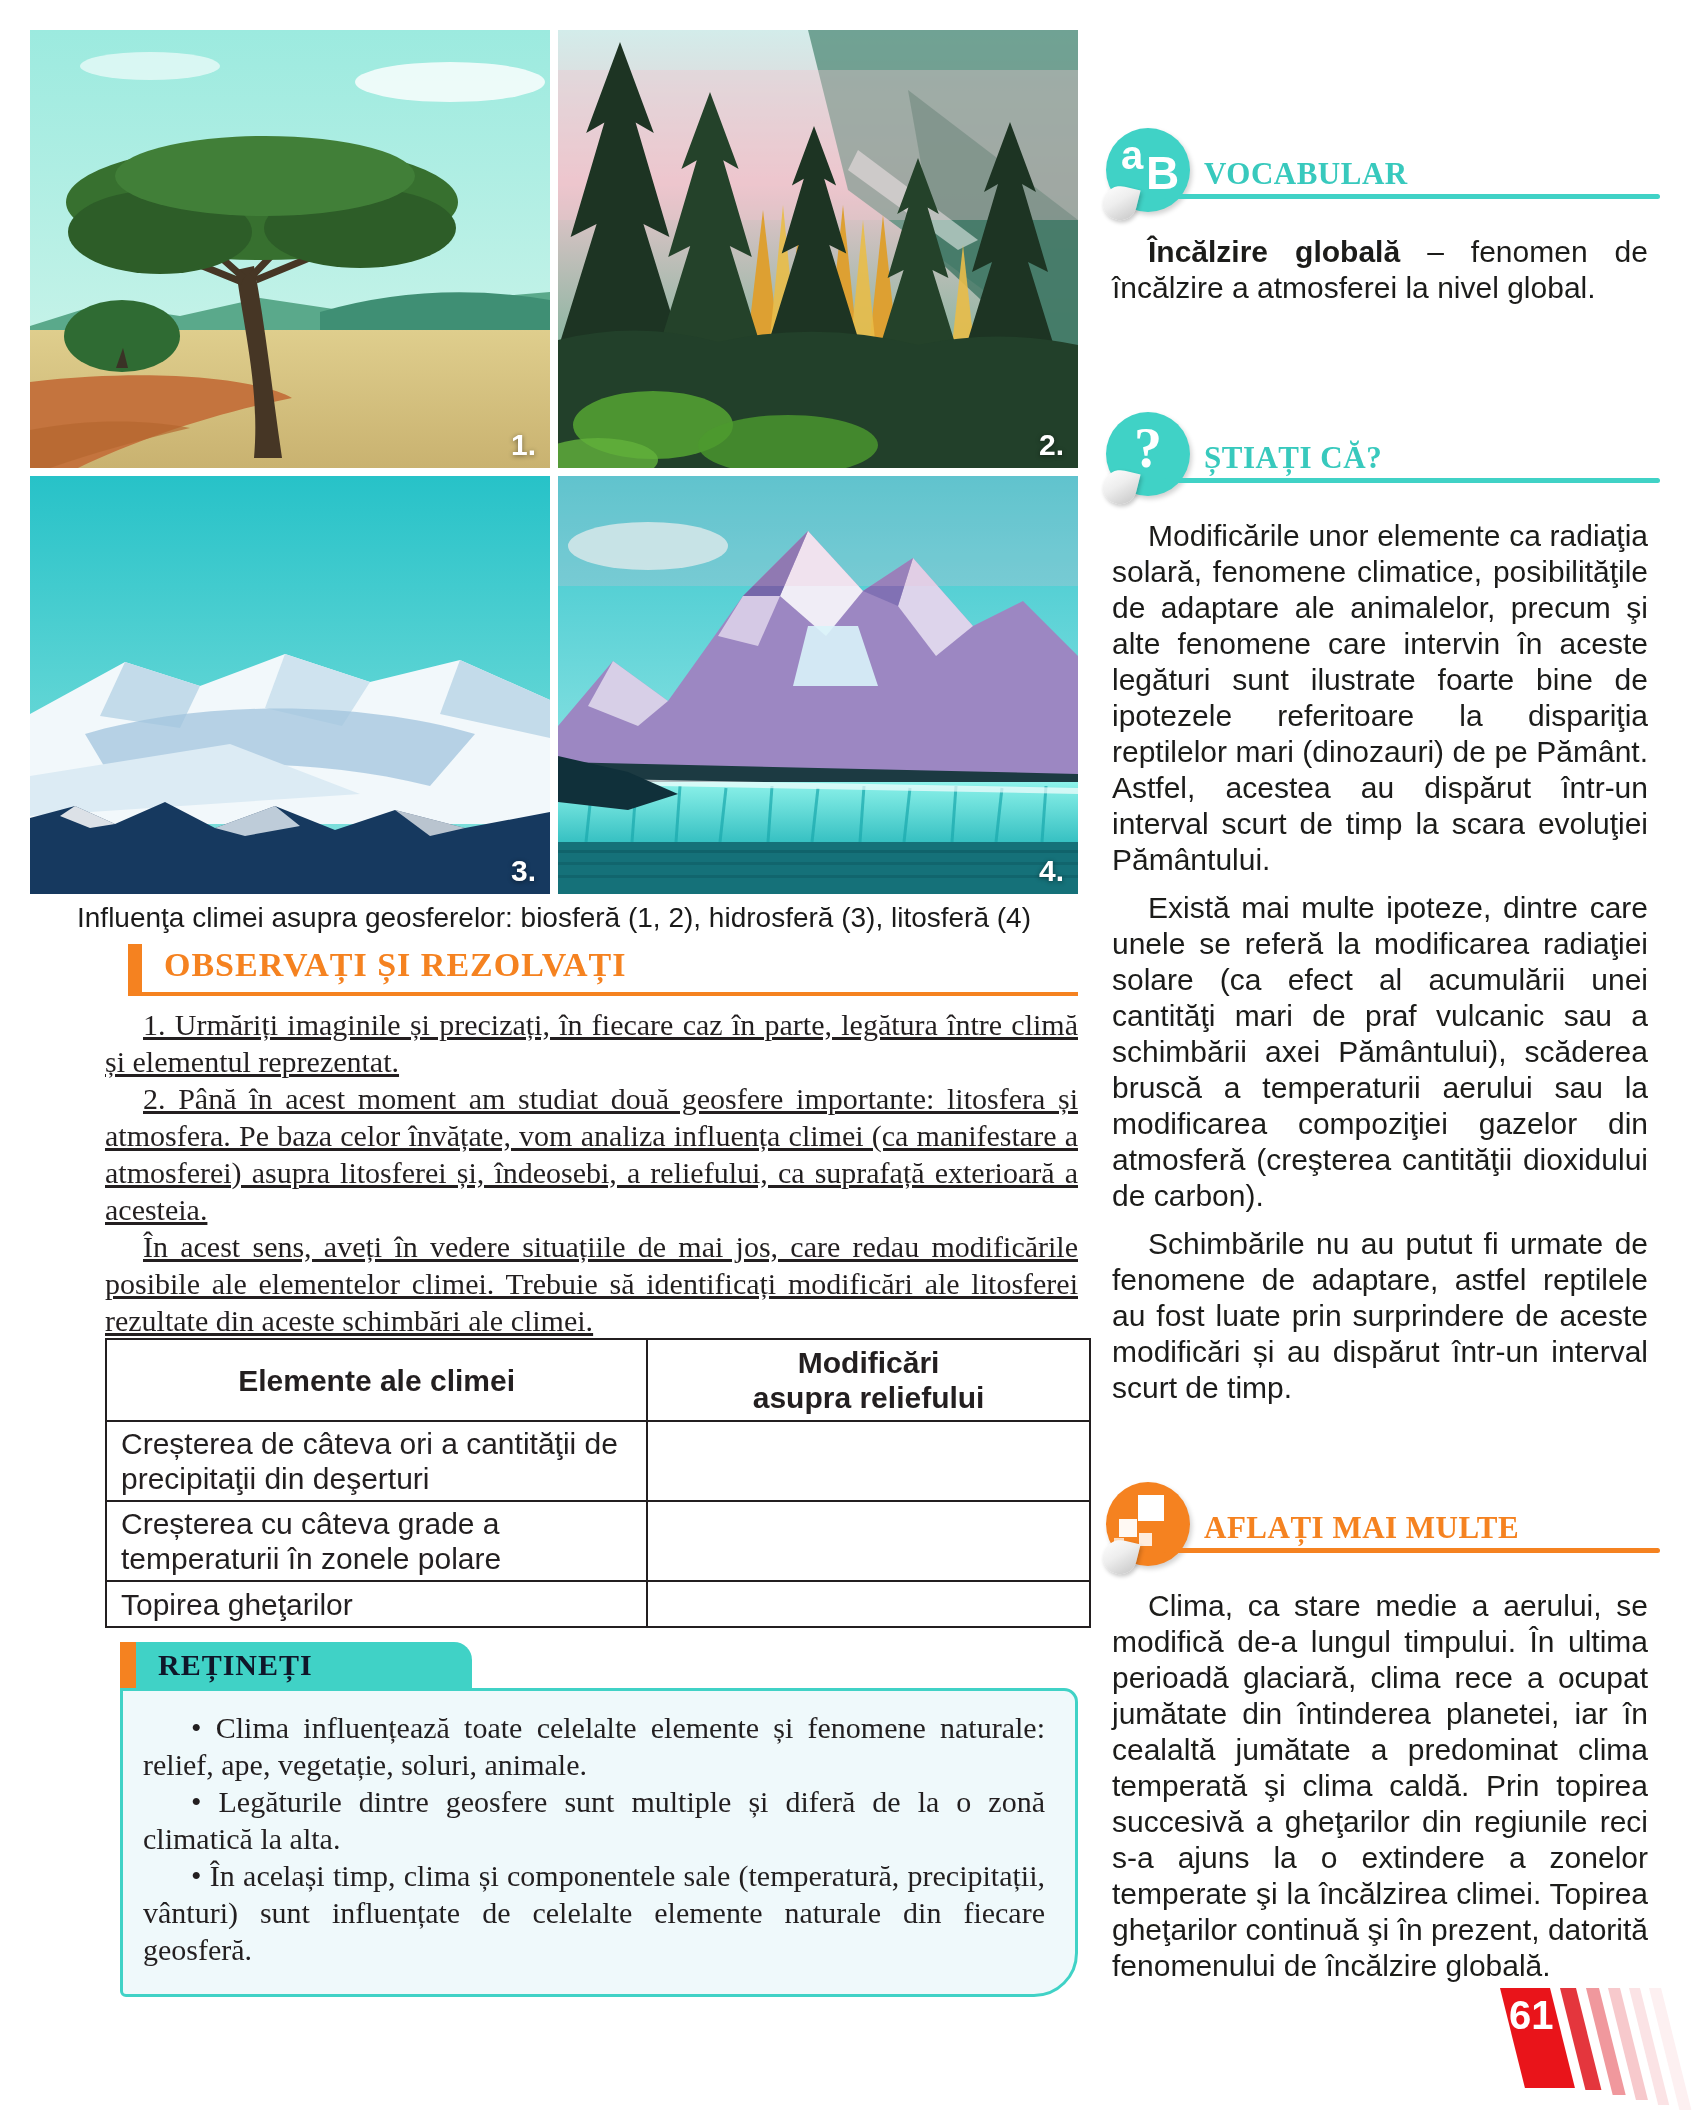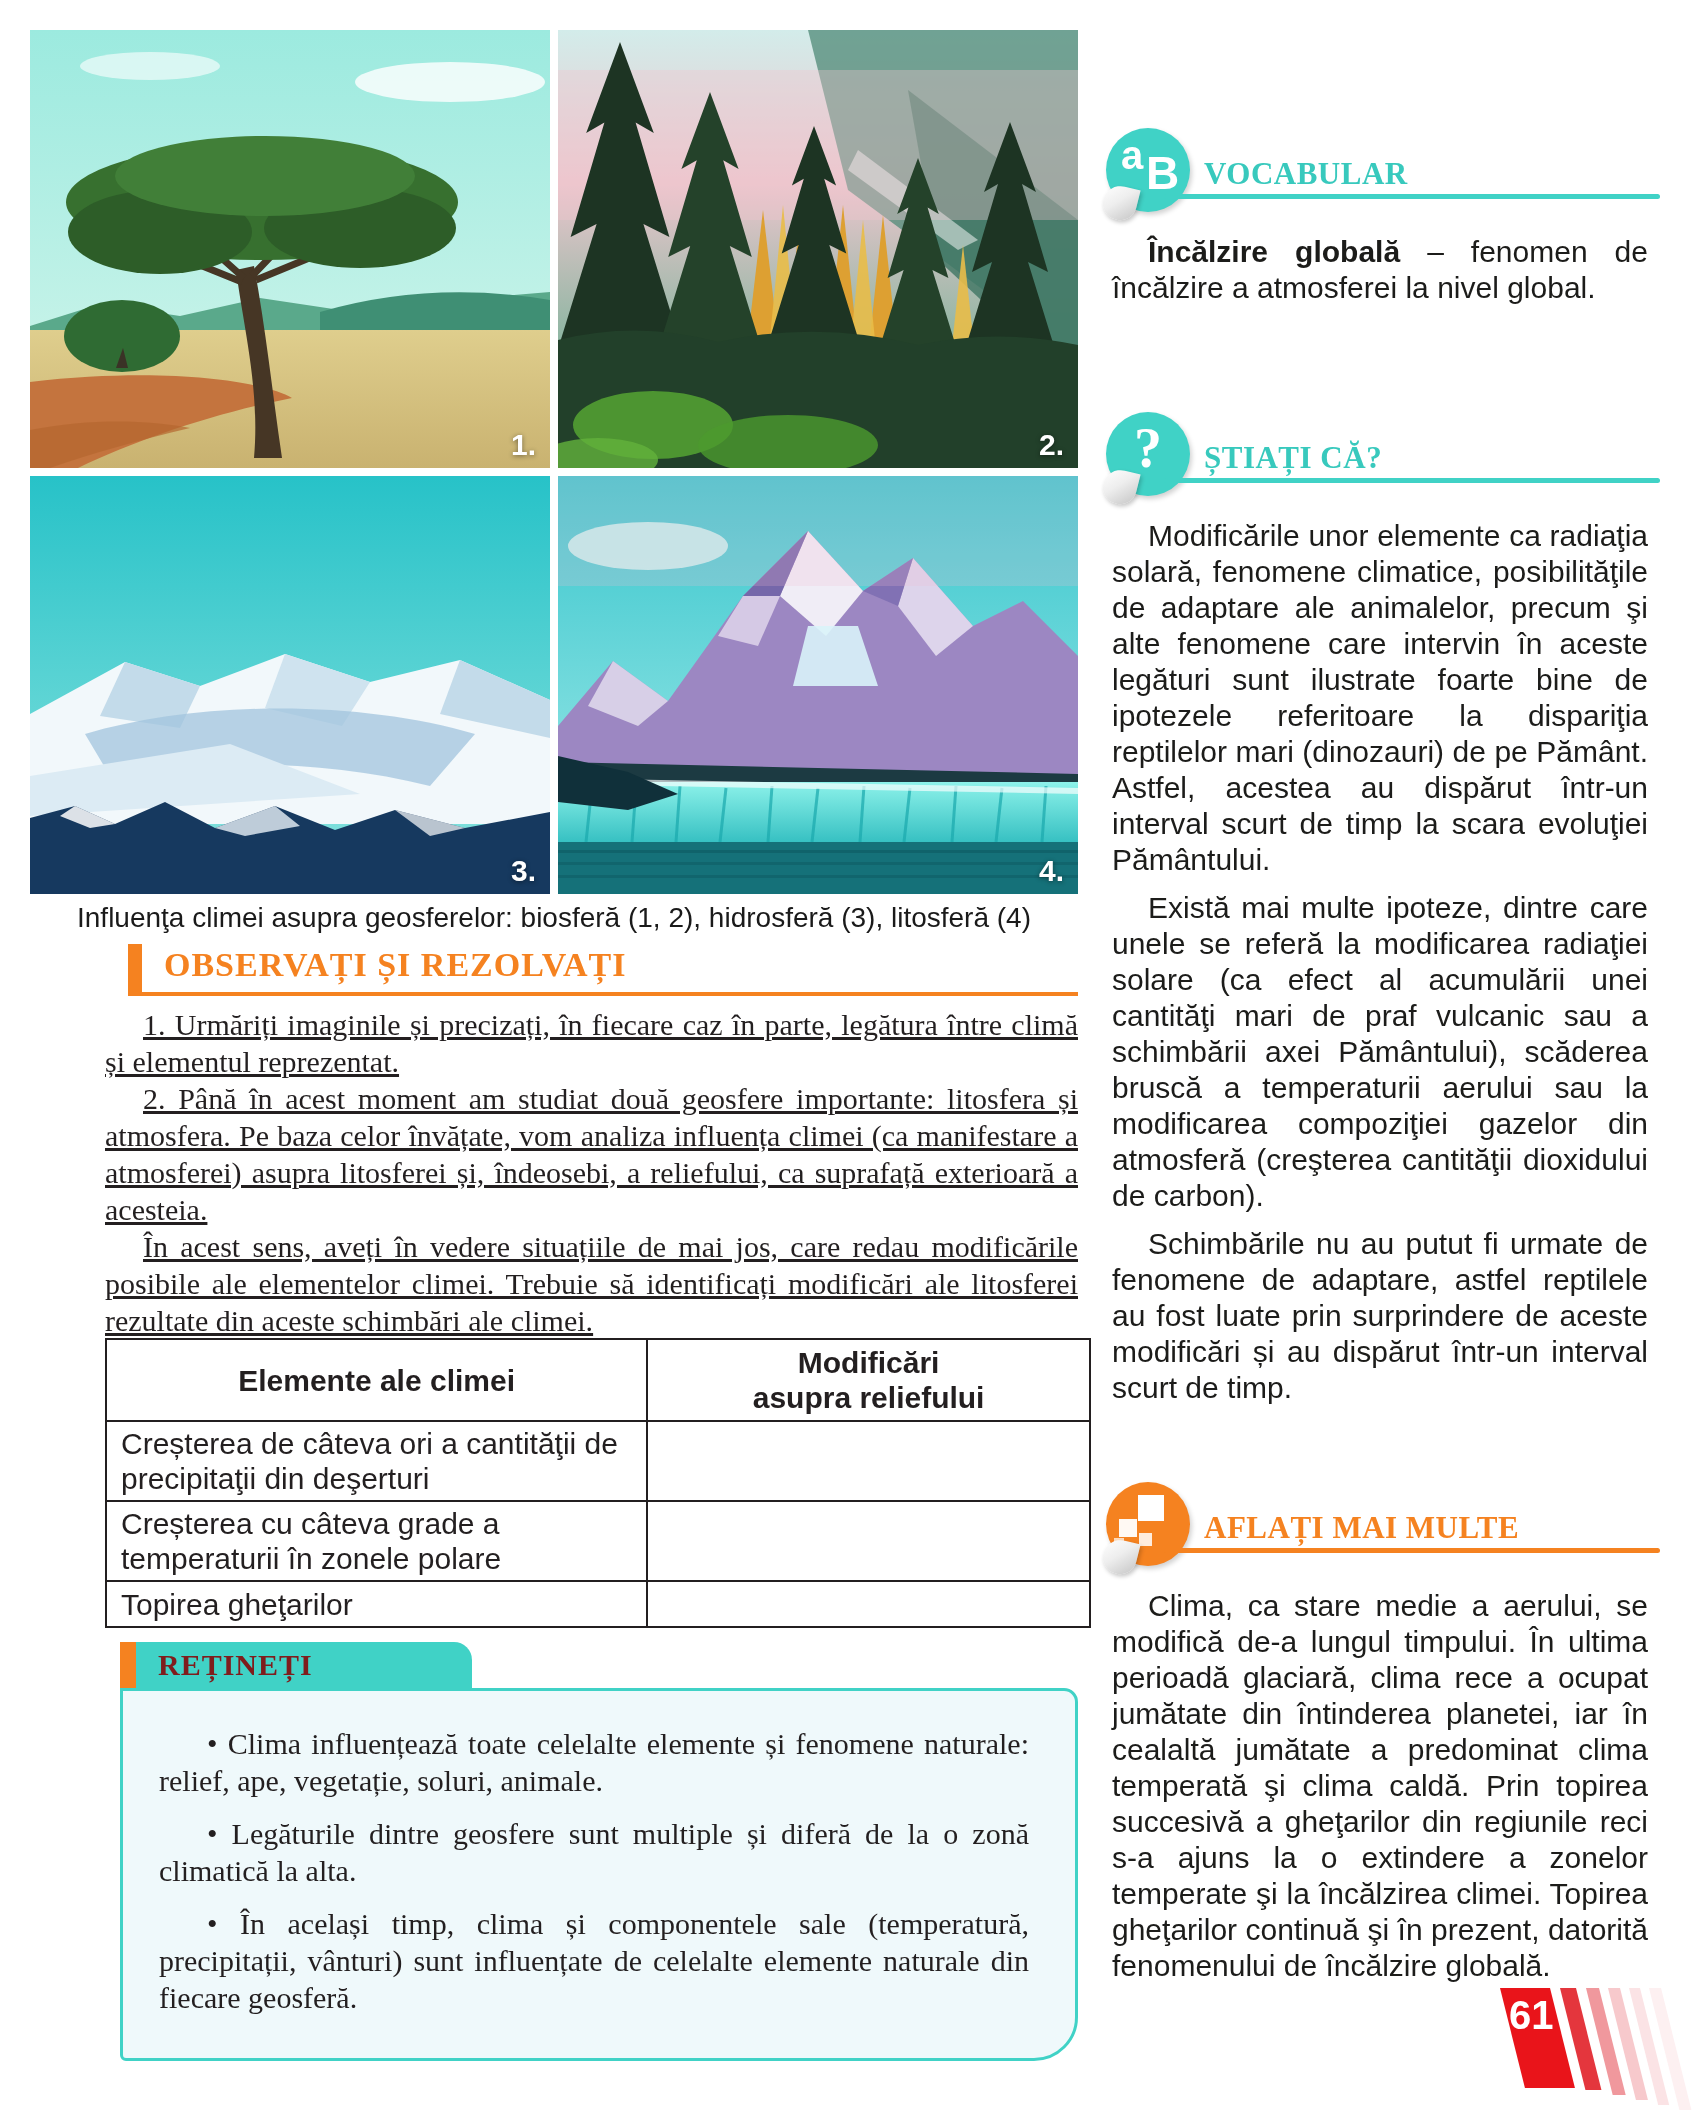--- a/index.html
+++ b/index.html
@@ -29,25 +29,25 @@
   table.clim th,table.clim td{border:2px solid #231f20;
     font:30px/35px "Liberation Sans",sans-serif;padding:4px 14px;vertical-align:middle;}
   table.clim th{font-weight:bold;text-align:center;height:72px;white-space:pre-line;}
   table.clim td{text-align:left;}
   .col1{width:55%;} .col2{width:45%;}
   tr.r1 td{height:70px;} tr.r2 td{height:68px;} tr.r3 td{height:36px;}
 
   .ret{position:absolute;left:120px;top:1642px;width:958px;}
   .ret-tab{display:flex;width:352px;height:46px;}
   .ret-bar{width:16px;background:#f58220;}
-  .ret-tab h2{flex:1;margin:0;background:#40d2c6;color:#7f1d1d;border-radius:0 18px 0 0;
+  .ret-tab h2{flex:1;margin:0;background:#40d2c6;color:#0f172a;border-radius:0 18px 0 0;
     font:bold 30px/46px "Liberation Serif",serif;padding-left:22px;letter-spacing:1px;}
   .ret-box{border:3px solid #40d2c6;background:#eff9fb;border-radius:0 14px 44px 6px;
     padding:18px 30px 26px 20px;}
-  .ret-box p{margin:16px;font:30px/37px "Liberation Serif",serif;text-align:justify;text-indent:48px;}
+  .ret-box p{margin:0;font:30px/37px "Liberation Serif",serif;text-align:justify;text-indent:48px;}
 
   
   .side{position:absolute;left:1100px;top:0;width:574px;}
   .sec{position:absolute;left:0;width:560px;}
   .sec-head{position:relative;height:94px;}
   .badge{position:absolute;left:6px;top:0;width:84px;height:84px;}
   .badge .circle{position:absolute;inset:0;border-radius:50%;
     box-shadow:2px 3px 5px rgba(0,0,0,.18);}
   .badge.teal .circle{background:#40d2c6;}
   .badge.orange .circle{background:#f58220;}

